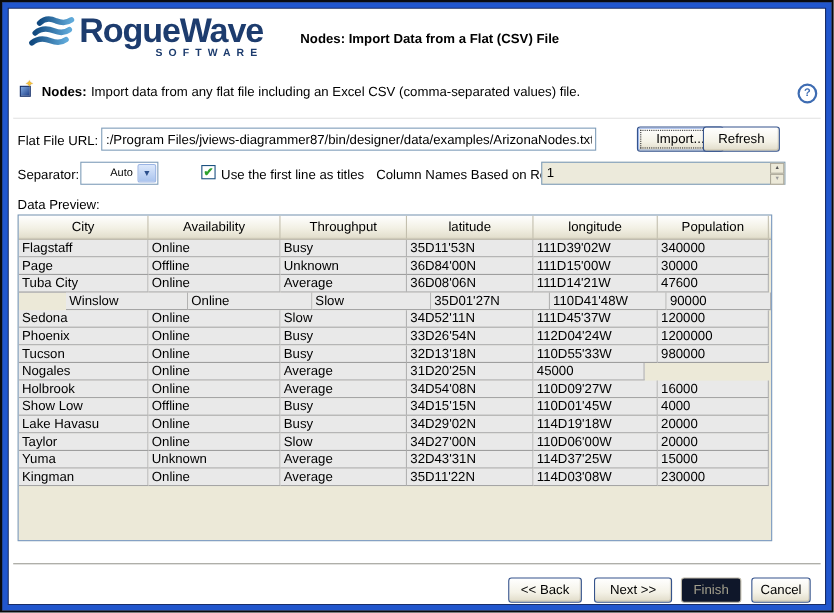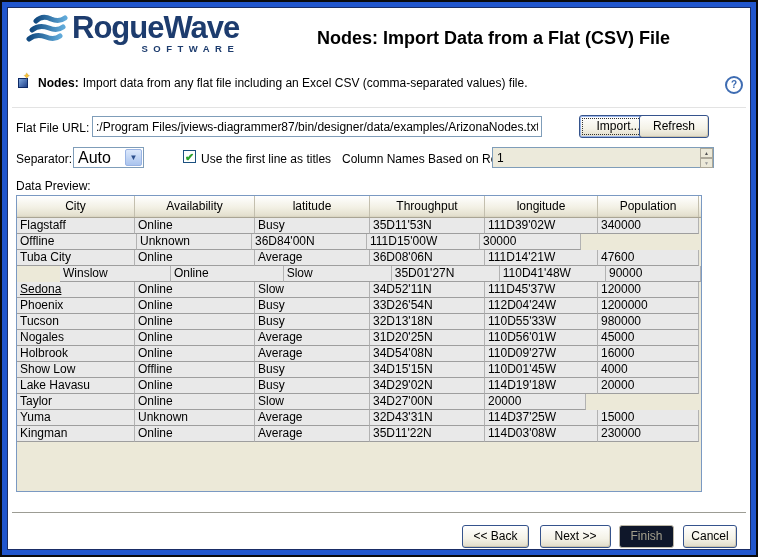--- a/index.html
+++ b/index.html
@@ -4,41 +4,41 @@
 <style>
   html,body{margin:0;padding:0;}
   body{width:758px;height:557px;position:relative;font-family:"Liberation Sans",sans-serif;background:#fff;overflow:hidden;}
   .dialog{position:absolute;inset:0;background:#fff;border:2px solid #0a0a0c;
     box-shadow:inset 0 0 0 5px #2156cd, inset 0 0 0 6px #1a2d66;box-sizing:border-box;}
   
   .logo{position:absolute;left:24px;top:11px;display:flex;}
   .logo-txt{margin-left:4px;}
   .logo-name{font-size:31px;font-weight:bold;color:#1d3c6e;letter-spacing:-1px;line-height:30px;}
   .logo-sub{font-size:9.5px;color:#1d3c6e;letter-spacing:5.5px;text-align:right;margin-top:0px;font-weight:bold;}
-  .page-title{position:absolute;left:271px;top:26px;font-size:18px;font-weight:bold;color:#000;margin-left:44px;}
+  .page-title{position:absolute;left:271px;top:26px;font-size:12px;font-weight:bold;color:#000;}
   
   .desc{position:absolute;left:16px;top:74px;font-size:12px;color:#000;display:flex;align-items:center;}
   .node-ico{position:relative;width:8px;height:8px;margin-right:10px;background:linear-gradient(135deg,#7fa8e0,#1e3f88);border:1px solid #0e2a66;display:inline-block;}
   .node-spark{position:absolute;left:4px;top:-8px;color:#f6c23a;font-size:9px;text-shadow:0 0 1px #a8761a;}
   .desc b{margin-right:4px;}
   .help{position:absolute;left:723px;top:74px;width:14px;height:14px;border:2px solid #3e6cb2;border-radius:50%;
     color:#3e6cb2;font-size:10px;font-weight:bold;text-align:center;line-height:14px;cursor:pointer;}
   .faint-line{position:absolute;left:10px;right:10px;top:105px;height:1px;background:#e3e3e3;}
   
   .lbl{position:absolute;font-size:12px;color:#000;}
   .url-input{position:absolute;left:90px;top:114px;width:450px;height:21px;border:1px solid #7f9db9;
     font:12px "Liberation Sans",sans-serif;padding:0 3px;box-sizing:border-box;background:#fff;color:#000;}
   .xp-btn{position:absolute;height:23px;border:1px solid #35538c;border-radius:3px;
     background:linear-gradient(#ffffff,#f4f2e7 60%,#e0dbc8);font:12px "Liberation Sans",sans-serif;color:#000;
     text-align:center;line-height:21px;box-shadow:inset -1px -1px 0 rgba(160,150,120,.35);cursor:pointer;box-sizing:border-box;}
   .xp-btn.focus{box-shadow:inset 0 0 0 1px #9db7ea, inset -1px -1px 0 rgba(160,150,120,.35);outline:1px dotted #333;outline-offset:-4px;margin-left:28px;}
   .xp-btn.disabled{border-color:#bdb8a8;background:#0f172a;color:#a39f8c;box-shadow:none;cursor:default;}
   
   .combo{position:absolute;left:71px;top:145px;width:71px;height:21px;border:1px solid #7f9db9;background:#fff;box-sizing:border-box;cursor:pointer;}
-  .combo-text{font-size:16px;line-height:19px;padding-left:4px;color:#000;}
+  .combo-text{font-size:10px;line-height:19px;padding-left:4px;color:#000;text-align:center;}
   .combo-btn{position:absolute;right:1px;top:1px;bottom:1px;width:17px;background:linear-gradient(#dce8fb,#aac4ee);
     border:1px solid #9ab4e4;border-radius:2px;color:#2c4f8c;font-size:8px;text-align:center;line-height:16px;box-sizing:border-box;}
   .checkbox{position:absolute;left:181px;top:148px;width:13px;height:13px;border:1px solid #1c5180;background:#fff;
     text-align:center;line-height:12px;font-size:11px;color:#2da12d;cursor:pointer;box-sizing:border-box;font-weight:bold;}
   .spinner{position:absolute;left:490px;top:145px;width:222px;height:21px;border:1px solid #7f9db9;background:#eceadb;box-sizing:border-box;}
   .spin-val{font:12px "Liberation Sans",sans-serif;border:none;background:transparent;width:190px;height:17px;padding:0 0 0 4px;color:#000;}
   .spin-btns{position:absolute;right:0;top:0;bottom:0;width:13px;display:flex;flex-direction:column;}
   .spin-b{flex:1;background:#ece9d8;border:1px solid #aca899;font-size:5px;text-align:center;line-height:8px;color:#555;cursor:pointer;box-sizing:border-box;}
   
   .preview-lbl{position:absolute;left:14px;top:177px;font-size:12px;color:#000;}
@@ -114,35 +114,36 @@
       <div class="spin-b">▲</div>
       <div class="spin-b" style="color:#999;">▼</div>
     </div>
   </div>
 
   <div class="preview-lbl">Data Preview:</div>
   <div class="table">
     <div class="thead">
         <div class="th" style="width: 118px;">City</div>
         <div class="th" style="width: 120px;">Availability</div>
+        <div class="th" style="width: 115px;">Throughput</div>
         <div class="th" style="width: 115px;">latitude</div>
-        <div class="th" style="width: 115px;">Throughput</div>
         <div class="th" style="width: 113px;">longitude</div>
         <div class="th" style="width: 101px;">Population</div>
       </div>
     <div class="tbody">
         <div class="tr">
           <div class="td" style="width: 118px;">Flagstaff</div>
           <div class="td" style="width: 120px;">Online</div>
           <div class="td" style="width: 115px;">Busy</div>
           <div class="td" style="width: 115px;">35D11'53N</div>
           <div class="td" style="width: 113px;">111D39'02W</div>
           <div class="td" style="width: 101px;">340000</div>
         </div>
         <div class="tr">
+          <div class="td" style="width: 118px;">Page</div>
           <div class="td" style="width: 120px;">Offline</div>
           <div class="td" style="width: 115px;">Unknown</div>
           <div class="td" style="width: 115px;">36D84'00N</div>
           <div class="td" style="width: 113px;">111D15'00W</div>
           <div class="td" style="width: 101px;">30000</div>
         </div>
         <div class="tr">
           <div class="td" style="width: 118px;">Tuba City</div>
           <div class="td" style="width: 120px;">Online</div>
           <div class="td" style="width: 115px;">Average</div>
@@ -152,21 +153,21 @@
         </div>
         <div class="tr">
           <div class="td" style="width: 118px; margin-left: 43px;">Winslow</div>
           <div class="td" style="width: 120px;">Online</div>
           <div class="td" style="width: 115px;">Slow</div>
           <div class="td" style="width: 115px;">35D01'27N</div>
           <div class="td" style="width: 113px;">110D41'48W</div>
           <div class="td" style="width: 101px;">90000</div>
         </div>
         <div class="tr">
-          <div class="td" style="width: 118px; text-decoration: underline;">Sedona</div>
+          <div class="td" style="width: 118px;">Sedona</div>
           <div class="td" style="width: 120px;">Online</div>
           <div class="td" style="width: 115px;">Slow</div>
           <div class="td" style="width: 115px;">34D52'11N</div>
           <div class="td" style="width: 113px;">111D45'37W</div>
           <div class="td" style="width: 101px;">120000</div>
         </div>
         <div class="tr">
           <div class="td" style="width: 118px;">Phoenix</div>
           <div class="td" style="width: 120px;">Online</div>
           <div class="td" style="width: 115px;">Busy</div>
@@ -180,21 +181,20 @@
           <div class="td" style="width: 115px;">Busy</div>
           <div class="td" style="width: 115px;">32D13'18N</div>
           <div class="td" style="width: 113px;">110D55'33W</div>
           <div class="td" style="width: 101px;">980000</div>
         </div>
         <div class="tr">
           <div class="td" style="width: 118px;">Nogales</div>
           <div class="td" style="width: 120px;">Online</div>
           <div class="td" style="width: 115px;">Average</div>
           <div class="td" style="width: 115px;">31D20'25N</div>
-          <div class="td" style="width: 113px;">110D56'01W</div>
           <div class="td" style="width: 101px;">45000</div>
         </div>
         <div class="tr">
           <div class="td" style="width: 118px;">Holbrook</div>
           <div class="td" style="width: 120px;">Online</div>
           <div class="td" style="width: 115px;">Average</div>
           <div class="td" style="width: 115px;">34D54'08N</div>
           <div class="td" style="width: 113px;">110D09'27W</div>
           <div class="td" style="width: 101px;">16000</div>
         </div>
@@ -212,20 +212,21 @@
           <div class="td" style="width: 115px;">Busy</div>
           <div class="td" style="width: 115px;">34D29'02N</div>
           <div class="td" style="width: 113px;">114D19'18W</div>
           <div class="td" style="width: 101px;">20000</div>
         </div>
         <div class="tr">
           <div class="td" style="width: 118px;">Taylor</div>
           <div class="td" style="width: 120px;">Online</div>
           <div class="td" style="width: 115px;">Slow</div>
           <div class="td" style="width: 115px;">34D27'00N</div>
+          <div class="td" style="width: 113px;">110D06'00W</div>
           <div class="td" style="width: 101px;">20000</div>
         </div>
         <div class="tr">
           <div class="td" style="width: 118px;">Yuma</div>
           <div class="td" style="width: 120px;">Unknown</div>
           <div class="td" style="width: 115px;">Average</div>
           <div class="td" style="width: 115px;">32D43'31N</div>
           <div class="td" style="width: 113px;">114D37'25W</div>
           <div class="td" style="width: 101px;">15000</div>
         </div>

